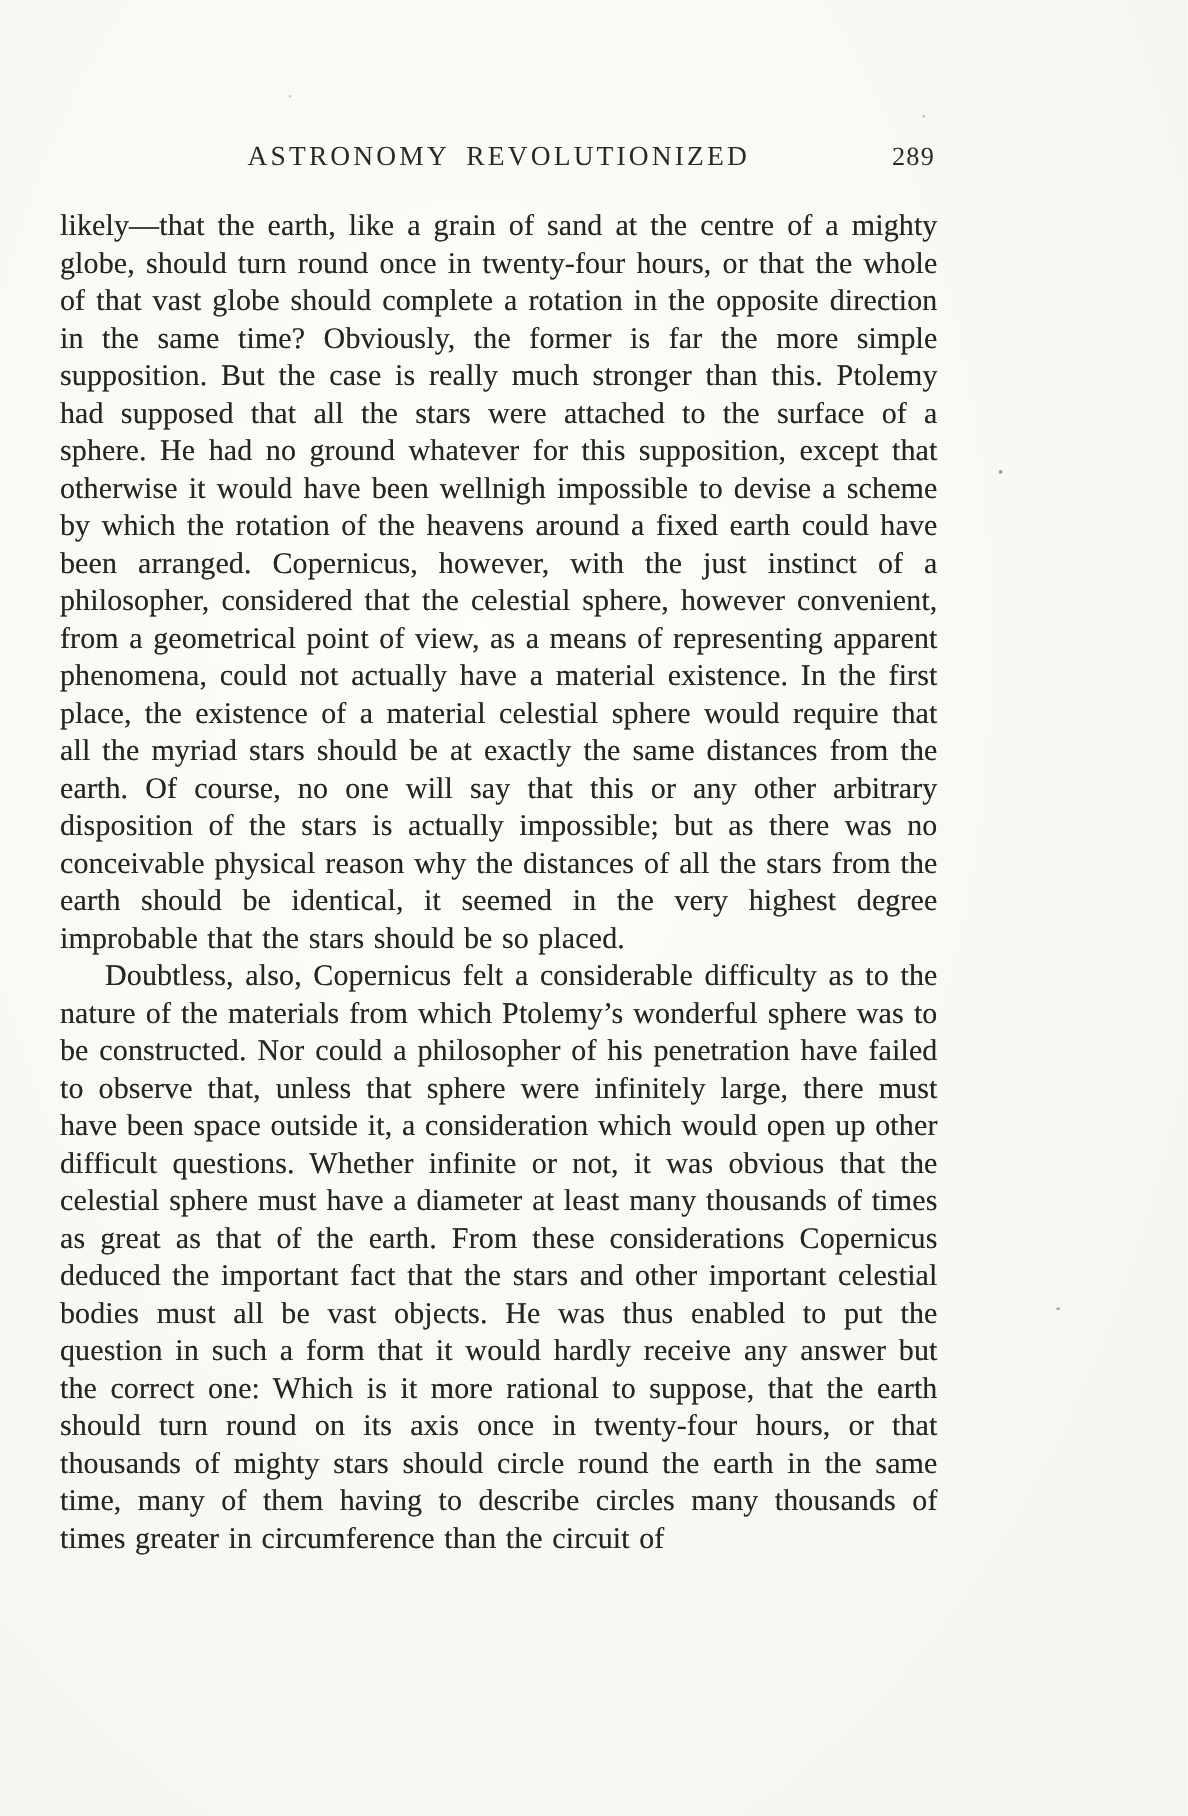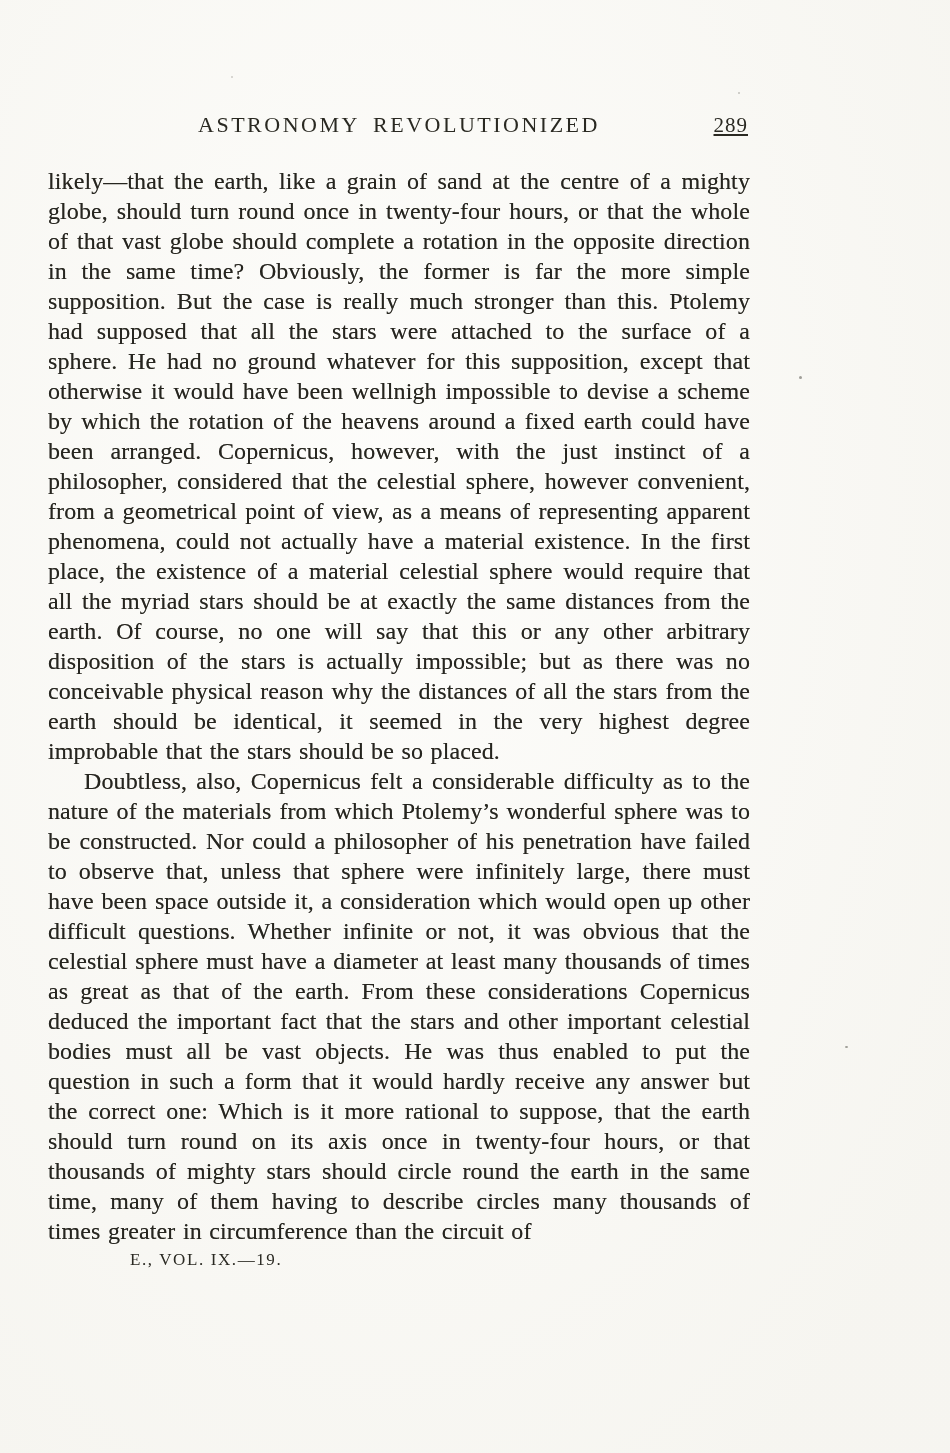--- a/index.html
+++ b/index.html
@@ -41,21 +41,20 @@
     word-spacing: 6px;
     color: #2a2922;
   }
   .page-number {
     position: absolute;
     right: 2px;
     top: 1px;
     font-size: 21px;
     letter-spacing: 1px;
     color: #2a2922;
-    text-decoration: underline;
   }
   .para {
     margin: 0;
     font-size: 24px;
     line-height: 30px;
     text-align: justify;
     word-spacing: 0.06em;
     letter-spacing: 0.1px;
     color: #26251f;
     text-shadow: 0 0 0.4px rgba(38,37,31,0.55);
@@ -89,21 +88,20 @@
 
     <div class="page-header">
       <span class="running-title">ASTRONOMY REVOLUTIONIZED</span>
       <span class="page-number">289</span>
     </div>
 
     <p class="para">likely—that the earth, like a grain of sand at the centre of a mighty globe, should turn round once in twenty-four hours, or that the whole of that vast globe should complete a rotation in the opposite direction in the same time? Obviously, the former is far the more simple supposition. But the case is really much stronger than this. Ptolemy had supposed that all the stars were attached to the surface of a sphere. He had no ground whatever for this supposition, except that otherwise it would have been wellnigh impossible to devise a scheme by which the rotation of the heavens around a fixed earth could have been arranged. Copernicus, however, with the just instinct of a philosopher, considered that the celestial sphere, however convenient, from a geometrical point of view, as a means of representing apparent phenomena, could not actually have a material existence. In the first place, the existence of a material celestial sphere would require that all the myriad stars should be at exactly the same distances from the earth. Of course, no one will say that this or any other arbitrary disposition of the stars is actually impossible; but as there was no conceivable physical reason why the distances of all the stars from the earth should be identical, it seemed in the very highest degree improbable that the stars should be so placed.</p>
 
     <p class="para indent">Doubtless, also, Copernicus felt a considerable difficulty as to the nature of the materials from which Ptolemy’s wonderful sphere was to be constructed. Nor could a philosopher of his penetration have failed to observe that, unless that sphere were infinitely large, there must have been space outside it, a consideration which would open up other difficult questions. Whether infinite or not, it was obvious that the celestial sphere must have a diameter at least many thousands of times as great as that of the earth. From these considerations Copernicus deduced the important fact that the stars and other important celestial bodies must all be vast objects. He was thus enabled to put the question in such a form that it would hardly receive any answer but the correct one: Which is it more rational to suppose, that the earth should turn round on its axis once in twenty-four hours, or that thousands of mighty stars should circle round the earth in the same time, many of them having to describe circles many thousands of times greater in circumference than the circuit of</p>
 
-    <div class="signature-line">E., VOL. IX.—19.</div>
 
   </div>
 
   <span class="speck s1"></span>
   <span class="speck s2"></span>
   <span class="speck s3"></span>
   <span class="speck s4"></span>
 
 </div>
 

